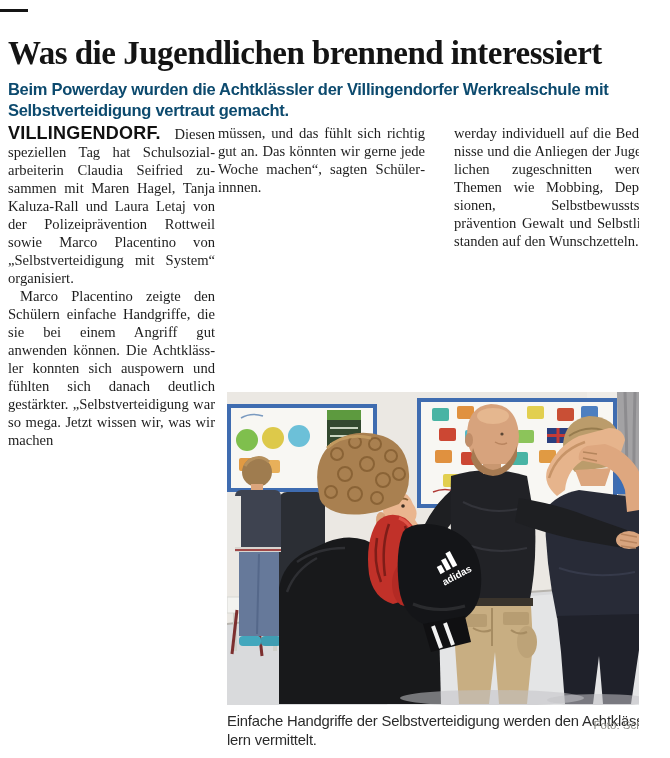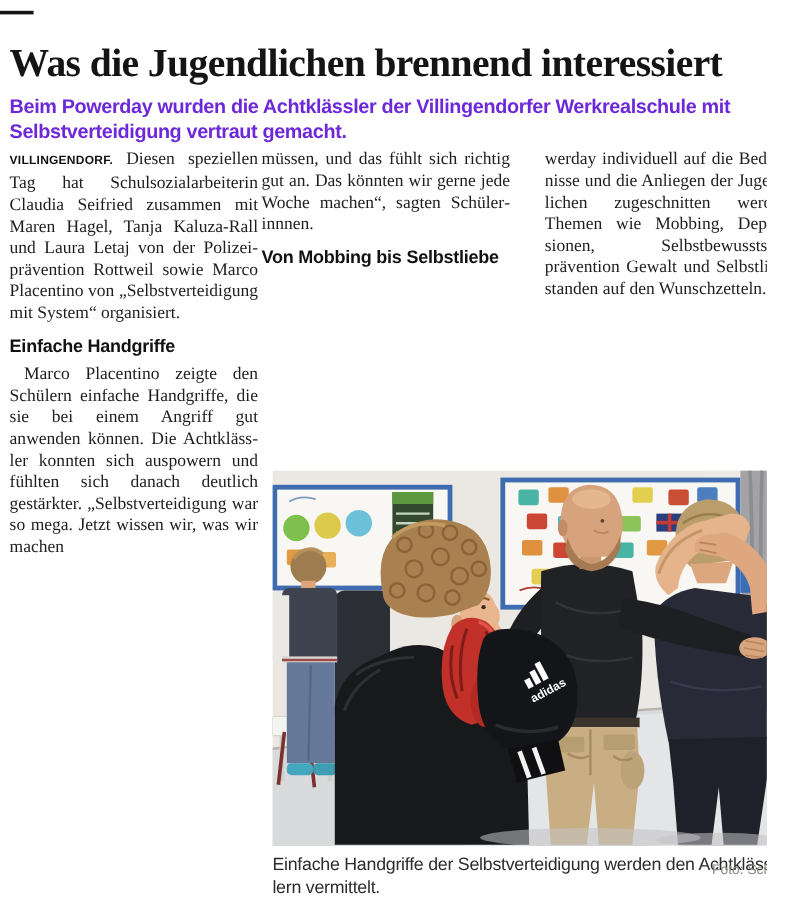--- a/index.html
+++ b/index.html
@@ -4,57 +4,55 @@
 <style>
   html,body{margin:0;padding:0;background:#ffffff;}
   .page{position:relative;width:639px;height:758px;background:#ffffff;overflow:hidden;
         font-family:"Liberation Sans",sans-serif;color:#1e1e1e;}
   .top-rule{position:absolute;left:0;top:9px;width:28px;height:3px;background:#151515;}
   .col-rule{position:absolute;left:663px;top:18px;width:2px;height:740px;background:#4a4a4a;}
   .headline{position:absolute;left:8px;top:10px;width:650px;
             font-family:"Liberation Serif",serif;font-weight:700;font-size:33px;
             letter-spacing:-0.5px;color:#141414;line-height:42px;white-space:nowrap;}
   .standfirst{position:absolute;left:8px;top:62px;width:612px;
-              font-size:16.5px;line-height:21.5px;font-weight:bold;color:#6d28d9;letter-spacing:-0.3px;}
+              font-size:16.5px;line-height:21.5px;font-weight:bold;color:#0c4a6e;letter-spacing:-0.3px;}
   .col{position:absolute;top:124px;width:207px;
        font-family:"Liberation Serif",serif;font-size:14.6px;line-height:18px;
        text-align:justify;color:#1d1d1d;hyphens:manual;}
   .col1{left:8px;} .col2{left:218px;} .col3{left:454px;}
   .col p{margin:0;}
   .col p.indent{text-indent:12px;}
   .subhead{font-family:"Liberation Sans",sans-serif;font-weight:bold;font-size:15px;
            color:#111;margin:10px 0 5px 0;text-align:left;letter-spacing:-0.2px;}
-  .leadin{font-family:"Liberation Sans",sans-serif;font-weight:bold;font-size:10px;
+  .leadin{font-family:"Liberation Sans",sans-serif;font-weight:bold;font-size:18px;
           letter-spacing:0.2px;color:#111;}
   .photo{position:absolute;left:227px;top:392px;width:431px;height:313px;display:block;}
   .caption{position:absolute;left:227px;top:712px;width:431px;
            font-size:14.8px;line-height:19px;color:#2b2b2b;letter-spacing:-0.2px;}
   .credit{position:absolute;right:0;bottom:15px;font-size:11.5px;color:#8b8b85;letter-spacing:0;}
 </style>
 </head>
 <body>
 
 <div class="page">
 
   <div class="top-rule"></div>
   <div class="col-rule"></div>
 
   <h1 class="headline">Was die Jugendlichen brennend interessiert</h1>
 
   <p class="standfirst">Beim Powerday wurden die Achtklässler der Villingendorfer Werkrealschule mit Selbstverteidigung vertraut gemacht.</p>
 
   <div class="col col1">
     <p><span class="leadin">VILLINGENDORF.</span><span> Diesen spe­ziellen Tag hat Schul­sozial­arbeiterin Claudia Seifried zu­sammen mit Maren Hagel, Tan­ja Kaluza-Rall und Laura Letaj von der Polizei­prävention Rott­weil sowie Marco Placentino von „Selbst­verteidigung mit System“ organisiert.</span></p>
-    <h2 class="subhead">Einfache Handgriffe</h2>
     <p class="indent">Marco Placentino zeigte den Schülern einfache Hand­griffe, die sie bei einem Angriff gut anwenden können. Die Acht­kläss­ler konnten sich auspo­wern und fühlten sich danach deutlich gestärkter. „Selbst­ver­teidigung war so mega. Jetzt wissen wir, was wir machen</p>
   </div>
 
   <div class="col col2">
     <p>müssen, und das fühlt sich rich­tig gut an. Das könnten wir ger­ne jede Woche machen“, sagten Schüler­innnen.</p>
-    <h2 class="subhead">Von Mobbing bis Selbstliebe</h2>
   </div>
 
   <div class="col col3">
     <p>werday individuell auf die Be­dürf­nisse und die Anliegen der Jugend­lichen zu­geschnitten werden. Themen wie Mobbing, Depres­sionen, Selbst­bewusst­sein, prävention Gewalt und Selbst­liebe standen auf den Wunsch­zetteln.</p>
   </div>
 
   <svg class="photo" viewBox="0 0 431 313" role="img" aria-label="Selbstverteidigungstraining im Klassenzimmer: Ein Junge mit adidas-Boxhandschuhen, ein Trainer und ein Schüler, der eine Abwehrhaltung übt.">
 
     <g>
       <rect x="0" y="0" width="431" height="313" fill="#ebe8e3"></rect>

